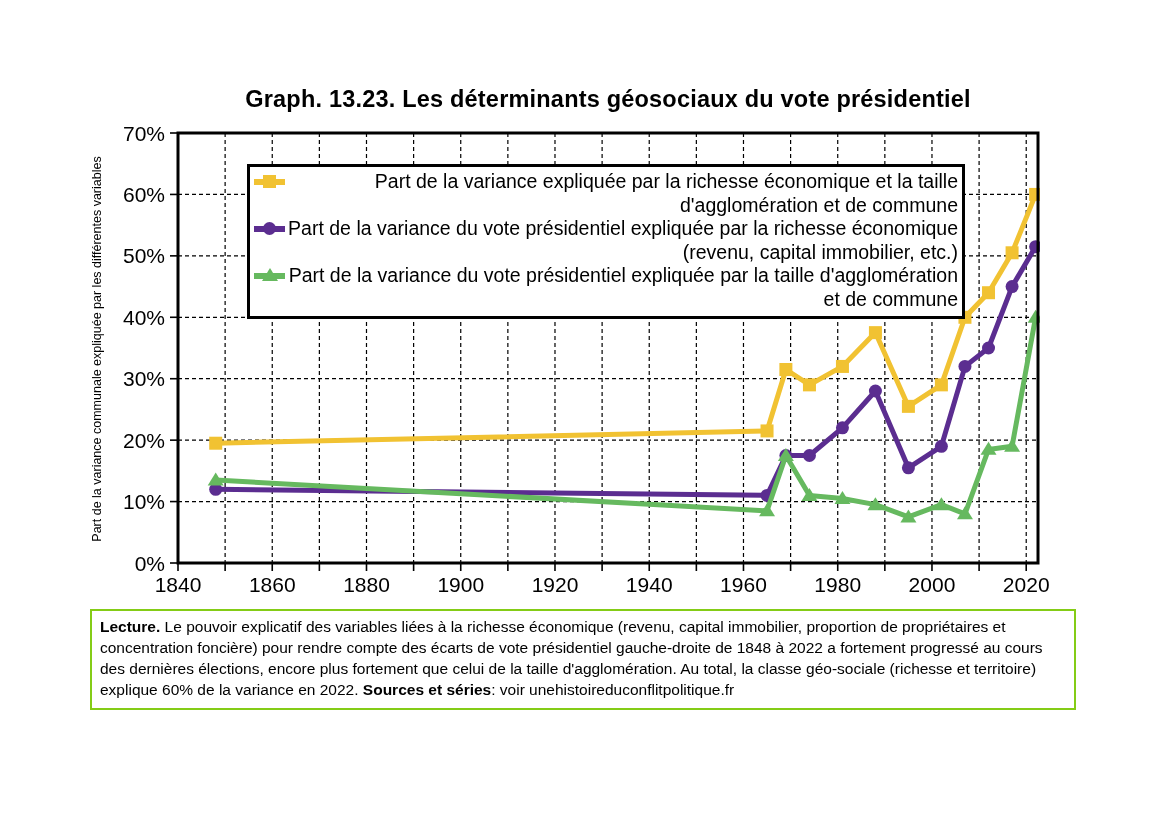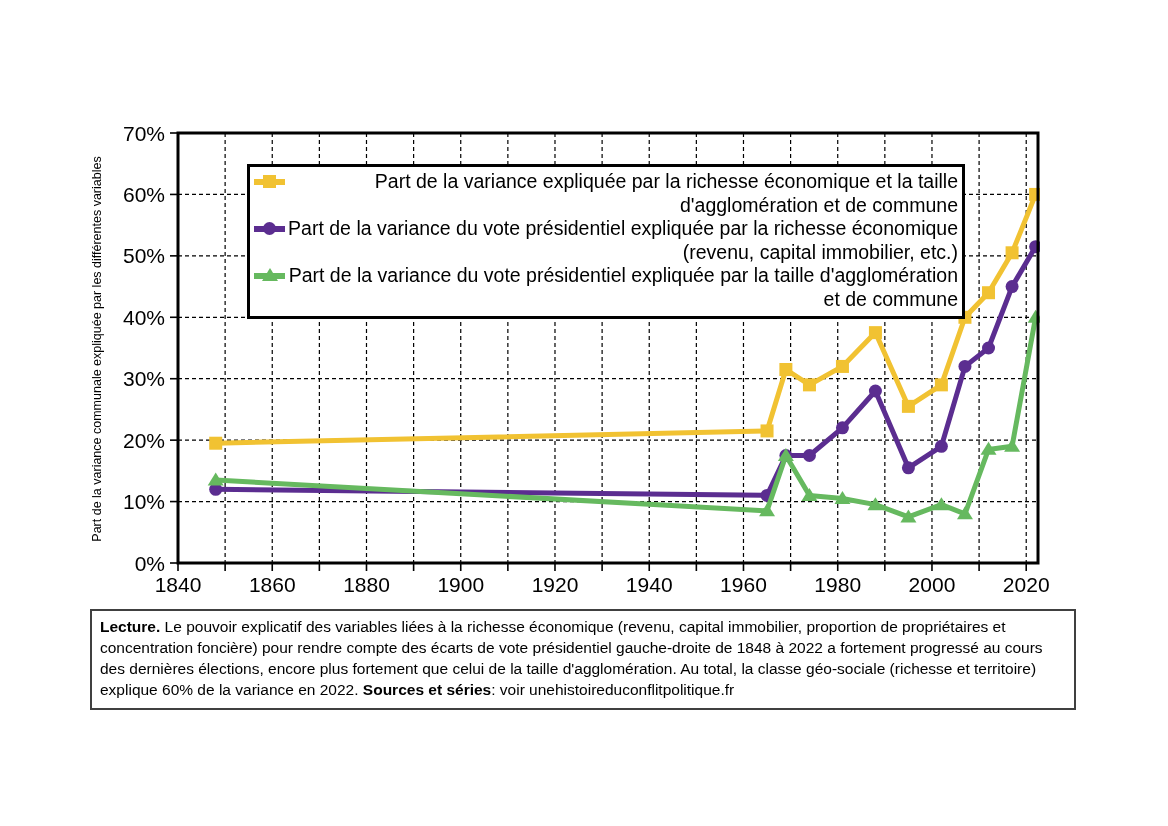--- a/index.html
+++ b/index.html
@@ -12,29 +12,30 @@
         white-space:nowrap;font-size:12.5px;}
   .legend{position:absolute;left:247px;top:164px;width:704px;background:#fff;
         border:3px solid #000;padding:3px 4px 5px 4px;z-index:5;text-align:right;}
   .legend-entry{position:relative;padding-left:33px;font-size:19.5px;line-height:23.5px;}
   .legend-key{position:absolute;left:0;top:9px;width:31px;height:6px;}
   .key-line{position:absolute;left:0;top:0;width:31px;height:6px;}
   .key-square{position:absolute;left:9px;top:-4px;width:13px;height:13px;}
   .key-circle{position:absolute;left:9px;top:-4px;width:13px;height:13px;border-radius:50%;}
   .key-triangle{position:absolute;left:8px;top:-5px;width:0;height:0;
         border-left:8px solid transparent;border-right:8px solid transparent;}
-  .footer-note{position:absolute;left:90px;top:609px;width:964px;border:2px solid #404040;
+  .footer-note{position:absolute;left:90px;top:609px;width:964px;border:2px solid #84cc16;
         padding:5px 10px 8px 8px;font-size:15.5px;line-height:21px;}
   .b{font-weight:bold;}
 </style>
 </head>
 <body>
 
 <div id="page">
 
+  <div class="chart-title">Graph. 13.23. Les déterminants géosociaux du vote présidentiel</div>
 
   <svg id="plot-svg" width="1168" height="615" viewBox="0 0 1168 615" xmlns="http://www.w3.org/2000/svg">
       <defs>
         <clipPath id="plotclip">
           <rect x="176" y="131" width="864" height="434"></rect>
         </clipPath>
       </defs>
       <line x1="225.12328767123287" y1="133" x2="225.12328767123287" y2="563" stroke="#000" stroke-width="1.2" stroke-dasharray="4 3"></line>
       <line x1="272.24657534246575" y1="133" x2="272.24657534246575" y2="563" stroke="#000" stroke-width="1.2" stroke-dasharray="4 3"></line>
       <line x1="319.3698630136986" y1="133" x2="319.3698630136986" y2="563" stroke="#000" stroke-width="1.2" stroke-dasharray="4 3"></line>

